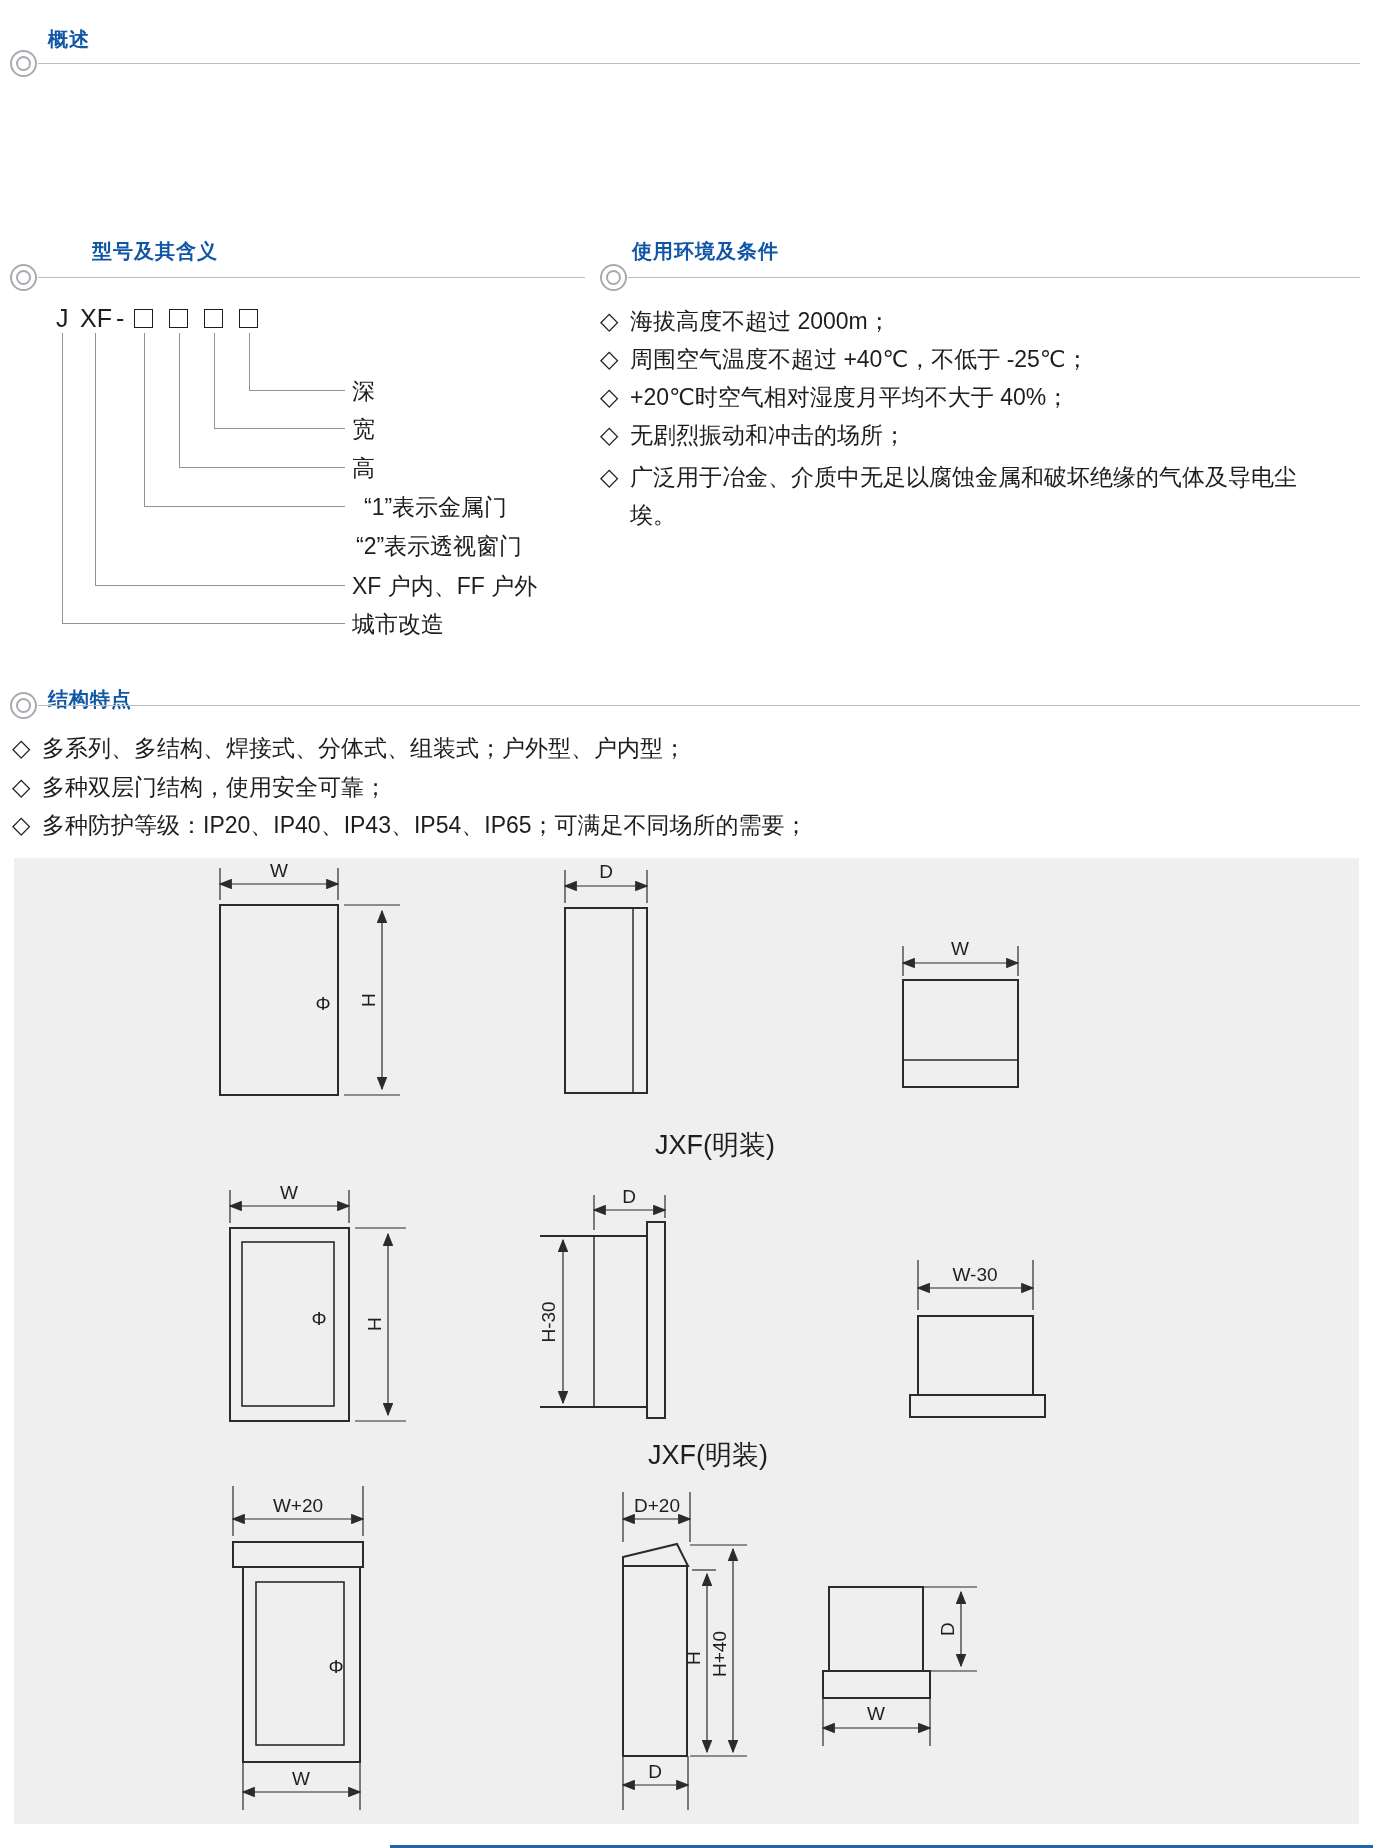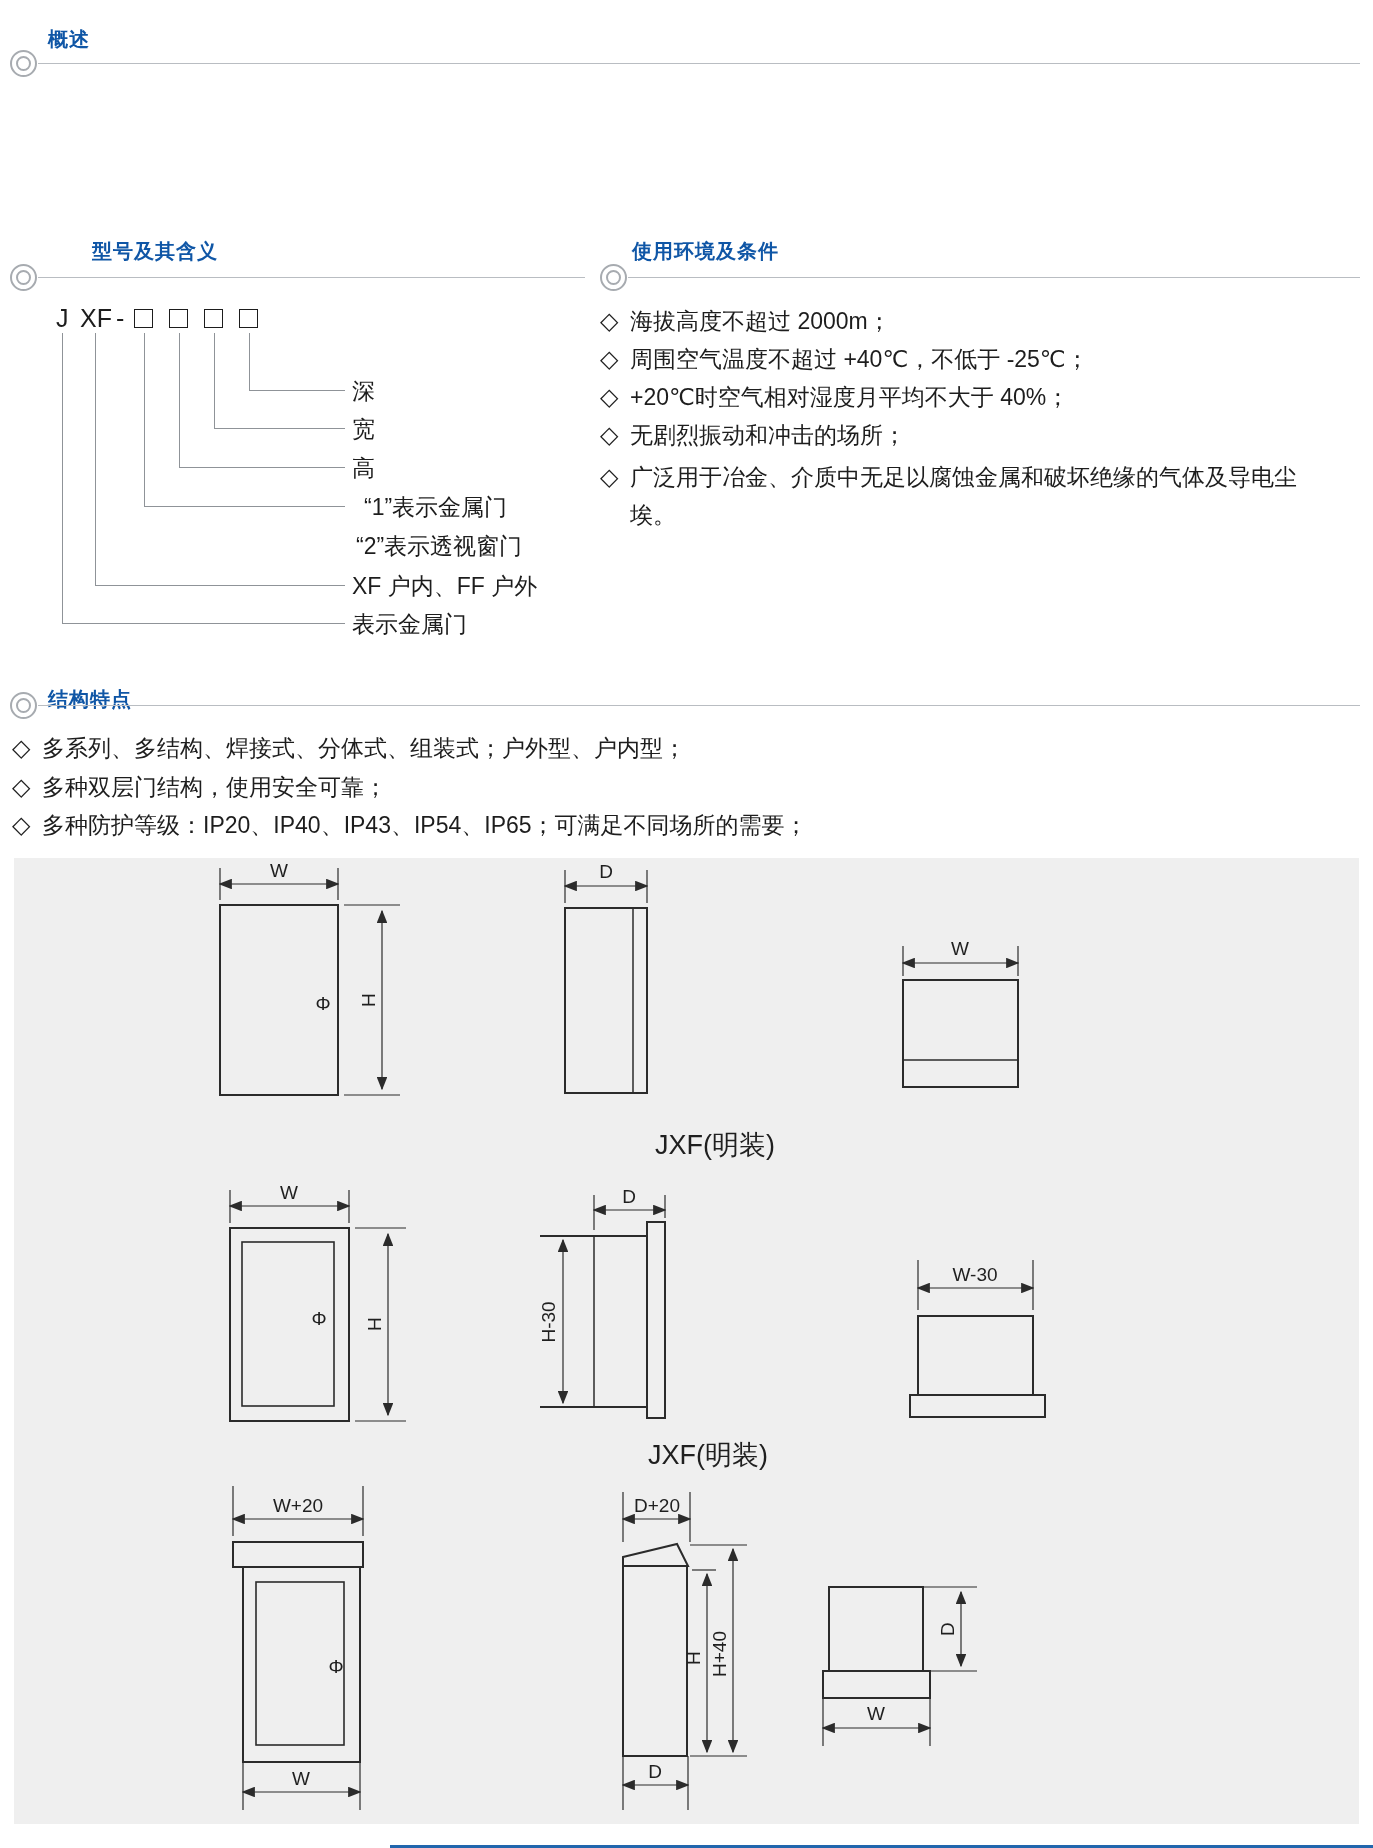--- a/index.html
+++ b/index.html
@@ -67,21 +67,21 @@
   <div class="connector" style="left:144px;top:333px;width:201px;height:174px;"></div>
   <div class="connector" style="left:95px;top:333px;width:250px;height:253px;"></div>
   <div class="connector" style="left:62px;top:333px;width:283px;height:291px;"></div>
 
   <div class="model-label" style="left:352px;top:376px;">深</div>
   <div class="model-label" style="left:352px;top:414px;">宽</div>
   <div class="model-label" style="left:352px;top:453px;">高</div>
   <div class="model-label" style="left:364px;top:492px;">“1”表示金属门</div>
   <div class="model-label" style="left:356px;top:531px;">“2”表示透视窗门</div>
   <div class="model-label" style="left:352px;top:571px;">XF 户内、FF 户外</div>
-  <div class="model-label" style="left:352px;top:609px;">表示金属门</div>
+  <div class="model-label" style="left:352px;top:609px;">城市改造</div>
 
   <div class="sec-heading" style="left:632px;top:238px;">使用环境及条件</div>
   <div class="ring ring-outer" style="left:600px;top:264px;"></div>
   <div class="ring ring-inner" style="left:606px;top:270px;"></div>
   <div class="divider-line" style="left:628px;top:277px;width:732px;"></div>
 
   <div class="bullet-row" style="left:600px;top:306px;width:758px;">
     <span class="diamond">◇</span>
     <span>海拔高度不超过 2000m；</span>
   </div>

